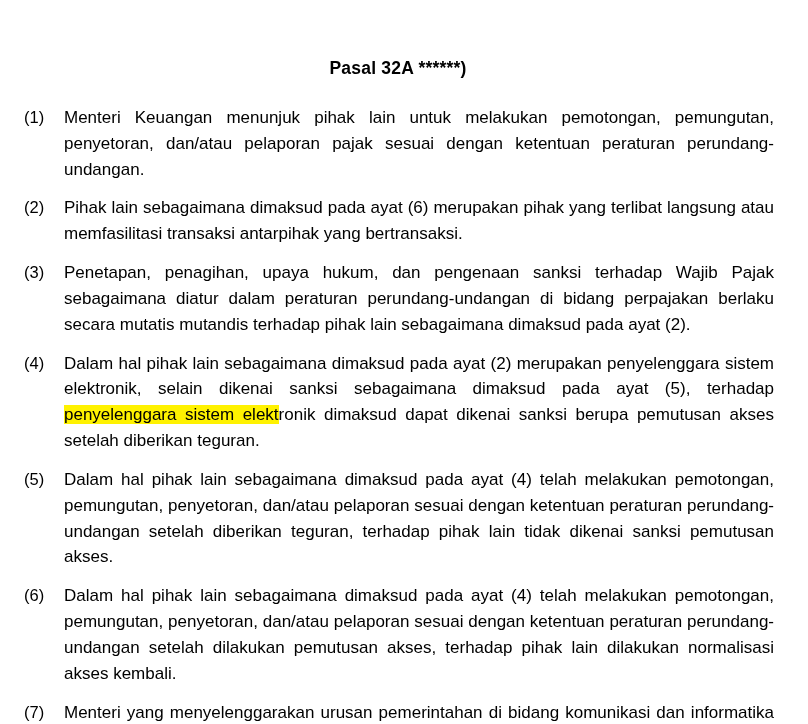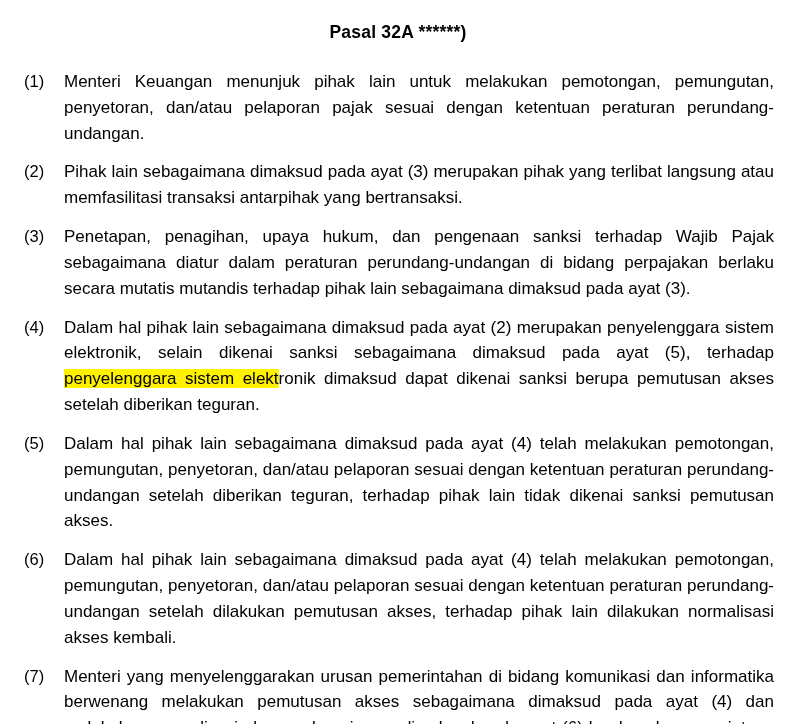--- a/index.html
+++ b/index.html
@@ -13,20 +13,21 @@
     font-family: "Liberation Sans", sans-serif;
     color: #000000;
     -webkit-font-smoothing: antialiased;
   }
   .page {
     position: relative;
     width: 808px;
     height: 580px;
     box-sizing: border-box;
     padding: 18px 34px 0 22px;
+    margin-top: 36px;
   }
   .doc-title {
     text-align: center;
     font-size: 17.5px;
     font-weight: bold;
     letter-spacing: 0.2px;
     margin: 4px 0 26px 0;
   }
   .clause {
     display: flex;
@@ -61,26 +62,26 @@
 
   <div class="doc-title">Pasal 32A ******)</div>
 
   <div class="clause">
     <div class="clause-number">(1)</div>
     <div class="clause-body">Menteri Keuangan menunjuk pihak lain untuk melakukan pemotongan, pemungutan, penyetoran, dan/atau pelaporan pajak sesuai dengan ketentuan peraturan perundang-undangan.</div>
   </div>
 
   <div class="clause">
     <div class="clause-number">(2)</div>
-    <div class="clause-body">Pihak lain sebagaimana dimaksud pada ayat (3) merupakan pihak yang terlibat langsung atau memfasilitasi transaksi antarpihak yang bertransaksi.</div>
+    <div class="clause-body">Pihak lain sebagaimana dimaksud pada ayat (6) merupakan pihak yang terlibat langsung atau memfasilitasi transaksi antarpihak yang bertransaksi.</div>
   </div>
 
   <div class="clause">
     <div class="clause-number">(3)</div>
-    <div class="clause-body">Penetapan, penagihan, upaya hukum, dan pengenaan sanksi terhadap Wajib Pajak sebagaimana diatur dalam peraturan perundang-undangan di bidang perpajakan berlaku secara mutatis mutandis terhadap pihak lain sebagaimana dimaksud pada ayat (3).</div>
+    <div class="clause-body">Penetapan, penagihan, upaya hukum, dan pengenaan sanksi terhadap Wajib Pajak sebagaimana diatur dalam peraturan perundang-undangan di bidang perpajakan berlaku secara mutatis mutandis terhadap pihak lain sebagaimana dimaksud pada ayat (2).</div>
   </div>
 
   <div class="clause">
     <div class="clause-number">(4)</div>
     <div class="clause-body"><span>Dalam hal pihak lain sebagaimana dimaksud pada ayat (2) merupakan penyelenggara sistem elektronik, selain dikenai sanksi sebagaimana dimaksud pada ayat (5), terhadap </span><span class="hl">penyelenggara sistem elekt</span><span>ronik dimaksud dapat dikenai sanksi berupa pemutusan akses setelah diberikan teguran.</span></div>
   </div>
 
   <div class="clause">
     <div class="clause-number">(5)</div>
     <div class="clause-body">Dalam hal pihak lain sebagaimana dimaksud pada ayat (4) telah melakukan pemotongan, pemungutan, penyetoran, dan/atau pelaporan sesuai dengan ketentuan peraturan perundang-undangan setelah diberikan teguran, terhadap pihak lain tidak dikenai sanksi pemutusan akses.</div>

